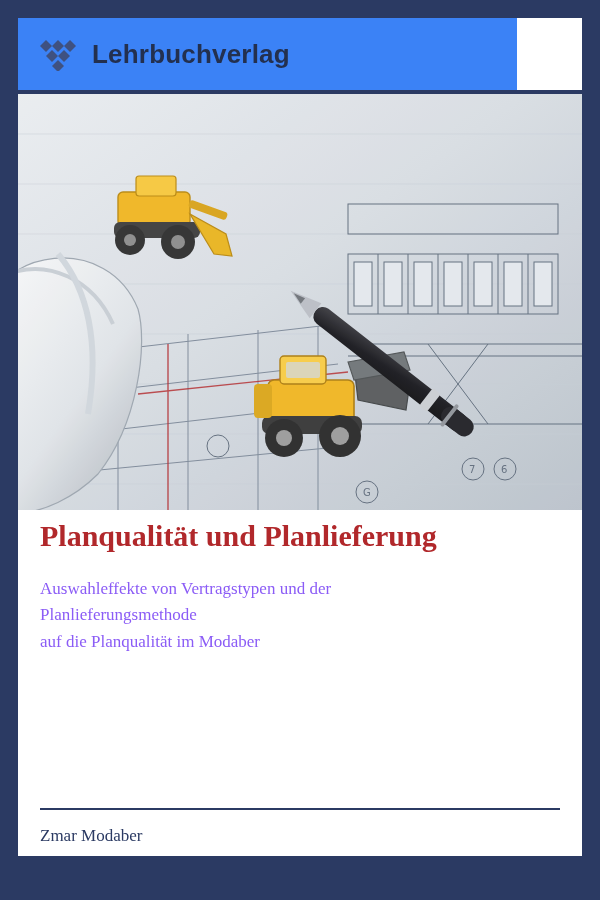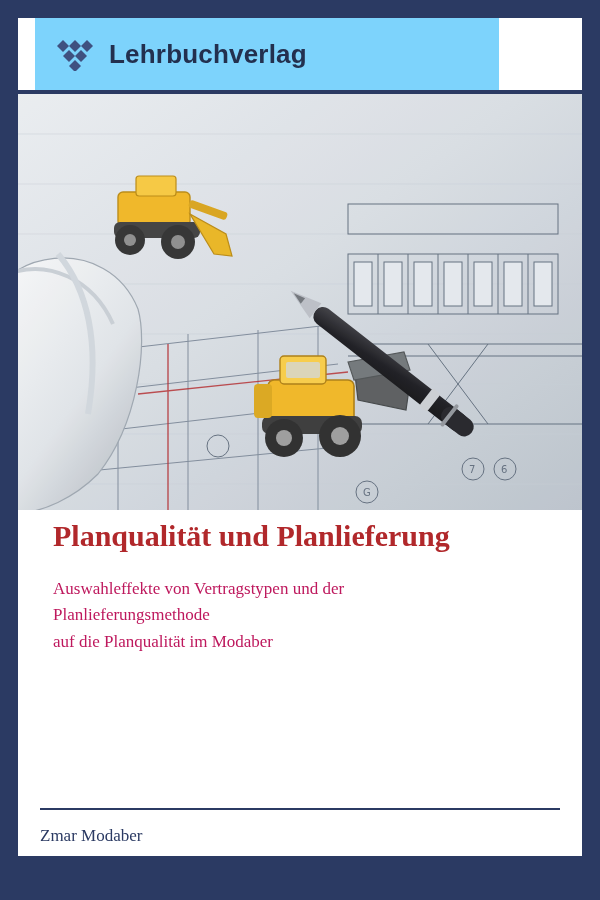--- a/index.html
+++ b/index.html
@@ -20,25 +20,25 @@
     background: #ffffff;
     box-sizing: border-box;
     border-left: 18px solid #2b3a63;
     border-right: 18px solid #2b3a63;
     border-top: 18px solid #2b3a63;
     border-bottom: 44px solid #2b3a63;
   }
   
   .header {
     position: absolute;
-    left: 17px;
+    left: 0;
     top: 0;
-    width: 464px;
+    width: 499px;
     height: 72px;
-    background: #7dd3fc;
+    background: #3b82f6;
     display: flex;
     align-items: center;
     padding-left: 20px;
     box-sizing: border-box;
   }
   .logo-mark {
     width: 44px;
     height: 34px;
     margin-right: 10px;
     flex: 0 0 auto;
@@ -70,35 +70,35 @@
     overflow: hidden;
     background: #cfd4da;
   }
   .cover-image svg { display: block; }
   
   .title-block {
     position: absolute;
     left: 0;
     top: 500px;
     width: 484px;
-    padding: 0 35px;
+    padding: 0 22px;
     box-sizing: border-box;
   }
   .book-title {
     font-family: "Liberation Serif", serif;
     font-size: 30px;
     font-weight: 700;
     color: #b1282b;
     line-height: 1.2;
     margin: 0 0 22px 0;
   }
   .book-subtitle {
     font-family: "Liberation Serif", serif;
     font-size: 17px;
-    color: #be185d;
+    color: #8b5cf6;
     line-height: 1.55;
     margin: 0;
   }
   
   .author-rule {
     position: absolute;
     left: 22px;
     top: 790px;
     width: 520px;
     height: 2px;

